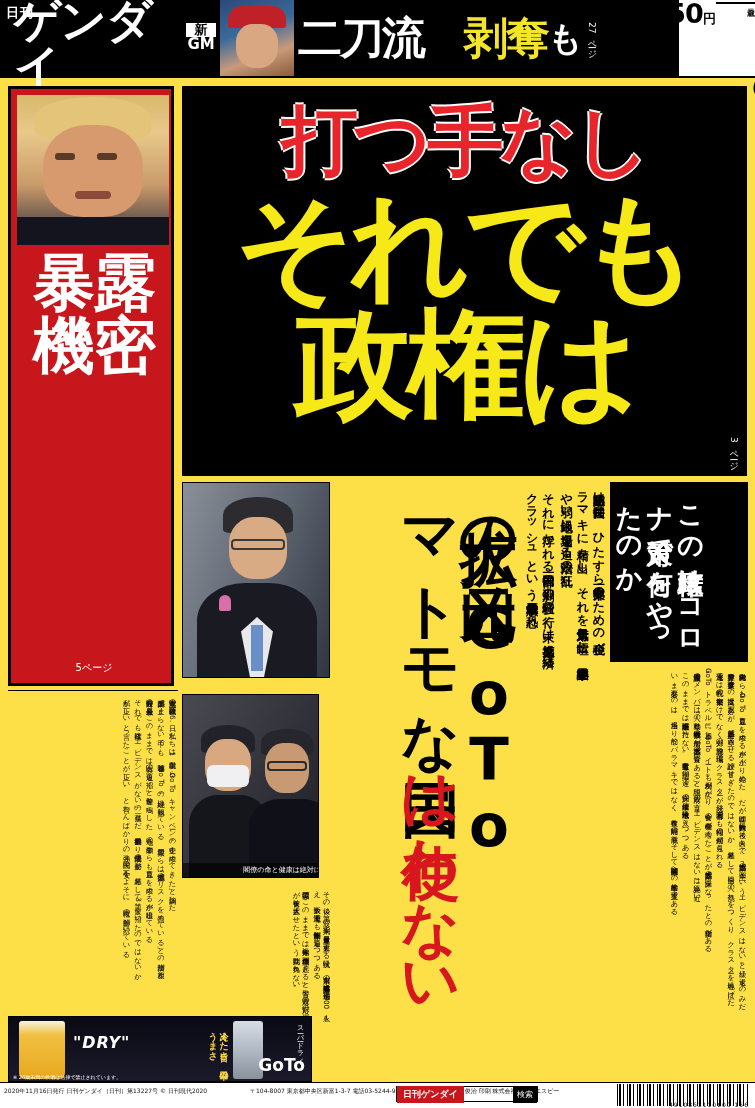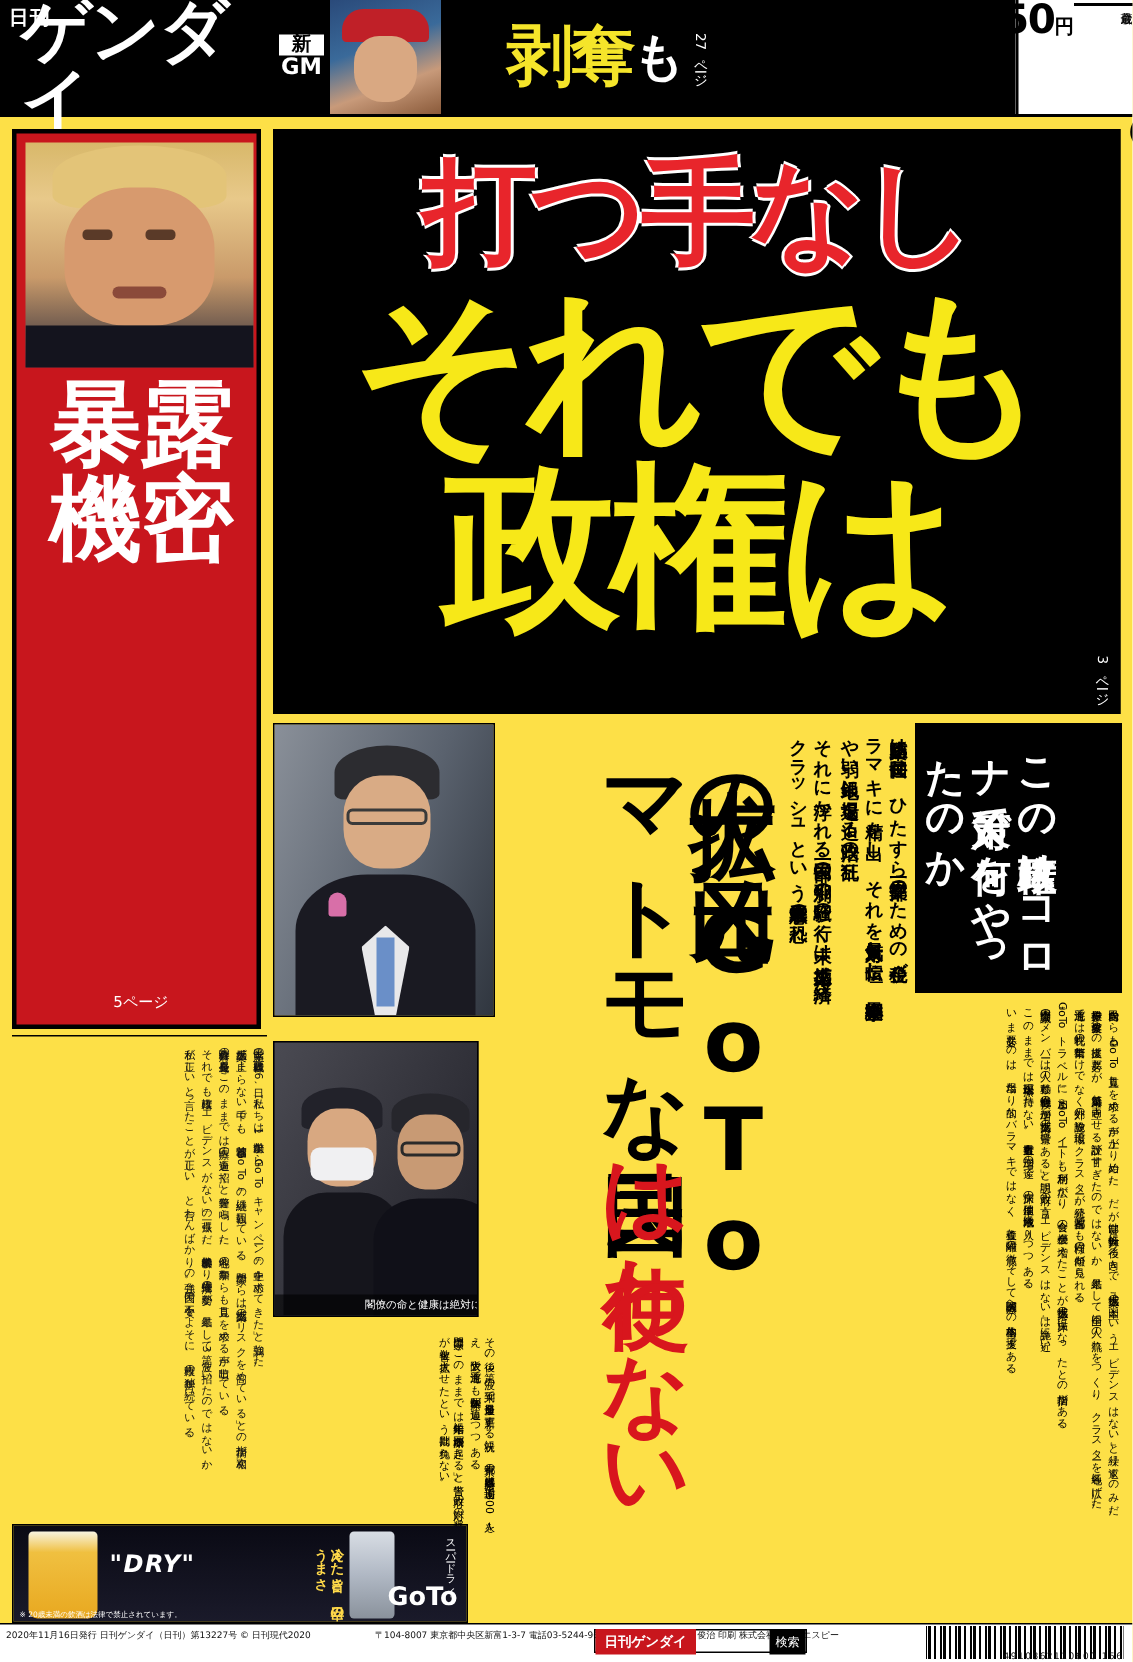--- a/index.html
+++ b/index.html
@@ -303,20 +303,21 @@
     <div class="mh-mid">
       <div class="newgm">
         <div class="n1">新</div>
         <div>GM</div>
       </div>
       <div class="player-photo">
         <div class="cap"></div>
         <div class="face"></div>
       </div>
       <div class="headline-strip">
+        <span class="hl-a">二刀流</span>
         <span class="hl-b">剥奪</span>
         <span class="hl-c">も</span>
         <span class="hl-page">27ページ</span>
       </div>
     </div>
 
     <div class="price-box">
       <div class="kura">倉最蔵</div>
       <div style="display:flex;align-items:baseline;">
         <span class="price-main">150</span>

